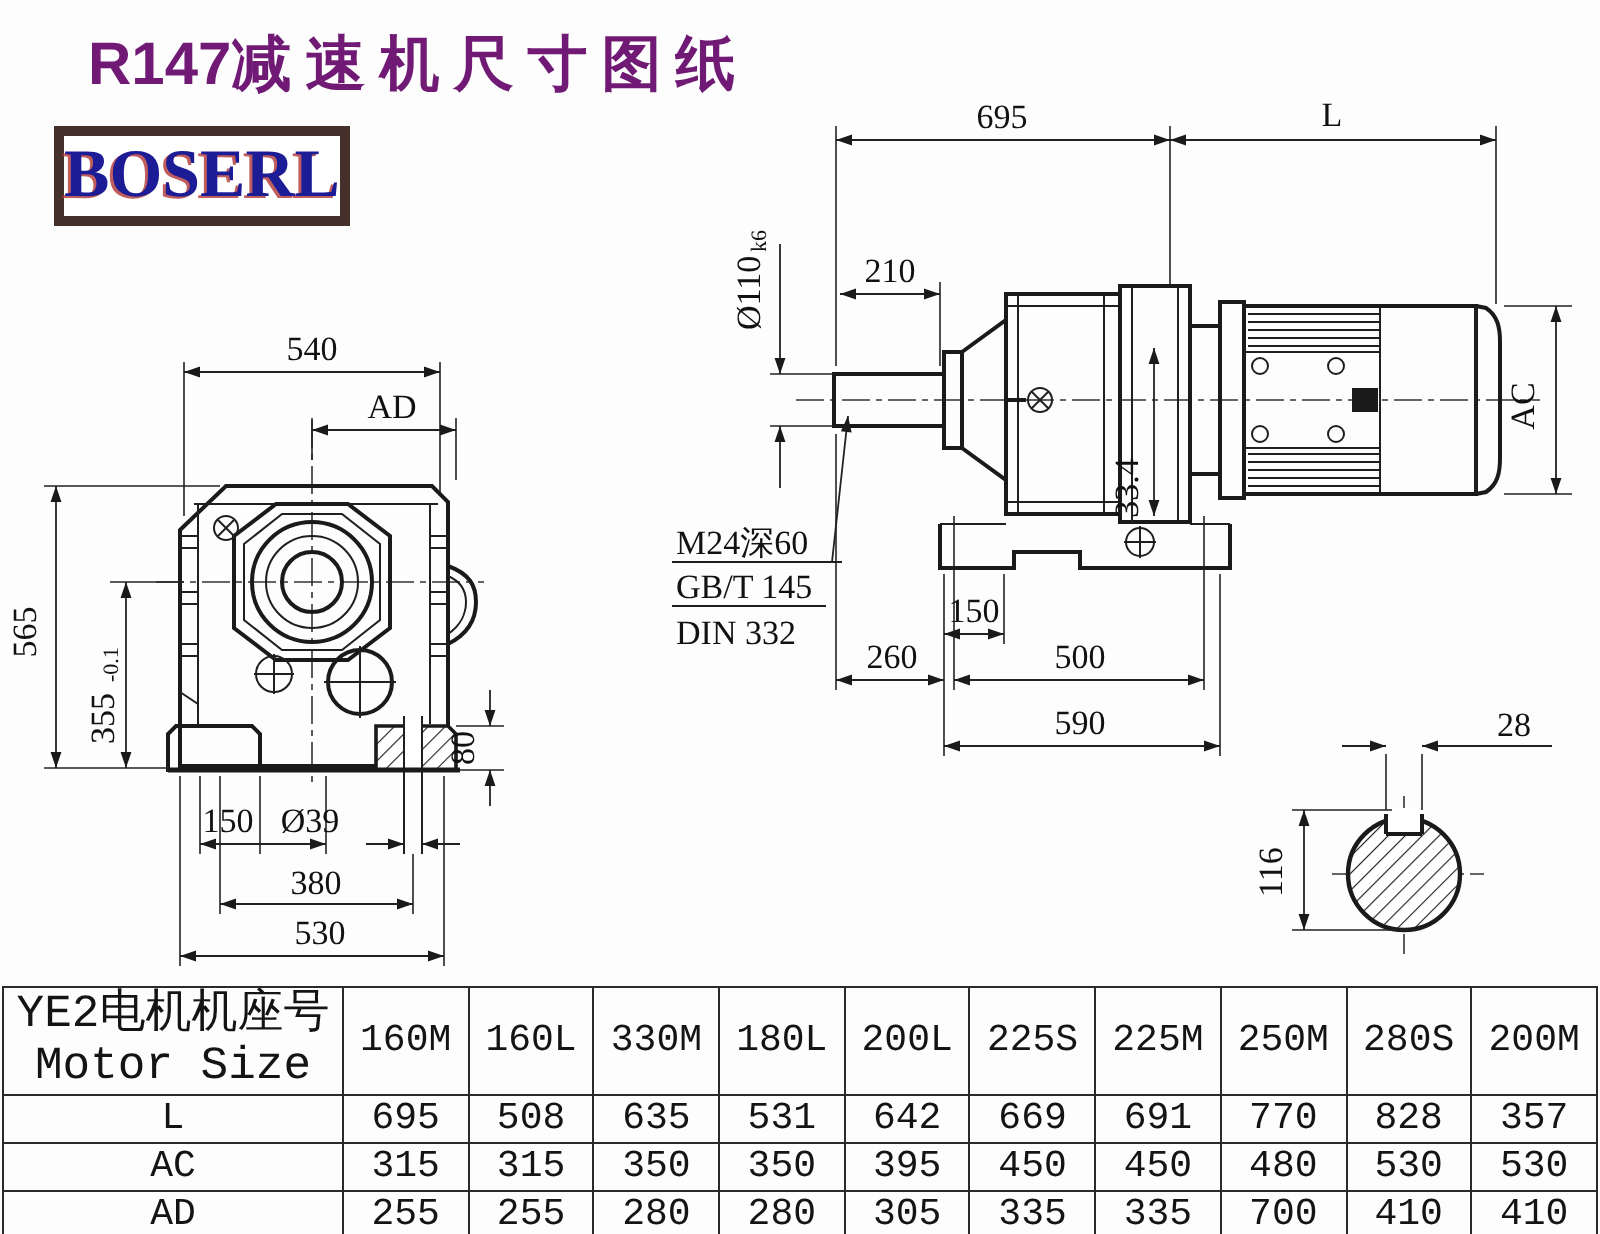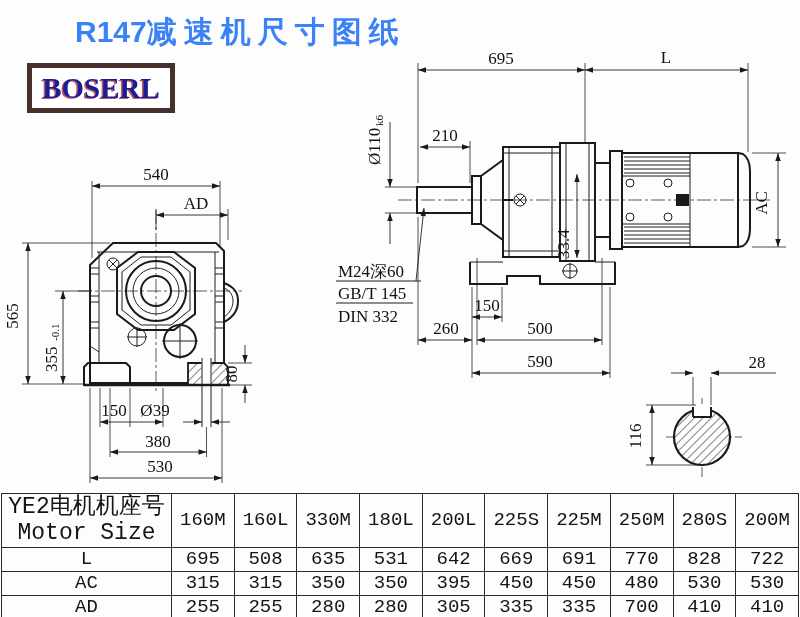--- a/index.html
+++ b/index.html
@@ -1,24 +1,24 @@
 <!DOCTYPE html>
 <html><head>
 <meta charset="utf-8">
 <style>
   html,body{margin:0;padding:0;}
   body{width:800px;height:617px;background:#fdfdfd;position:relative;overflow:hidden;
        font-family:"Liberation Serif",serif;color:#111;}
   #stage{position:absolute;inset:0;}
   .title{position:absolute;left:44px;top:12px;font-family:"Liberation Sans",sans-serif;
-         font-weight:bold;font-size:30px;color:#3b82f6;white-space:nowrap;margin-left:31px;}
+         font-weight:bold;font-size:30px;color:#701a75;white-space:nowrap;}
   .title .cjk{letter-spacing:7px;}
   .logo{position:absolute;left:27px;top:63px;width:138px;height:40px;border:5px solid #46302c;
         background:#fff;display:flex;align-items:center;justify-content:center;}
-  .logo span{font-family:"Liberation Serif",serif;font-weight:bold;font-size:29px;
+  .logo span{font-family:"Liberation Serif",serif;font-weight:bold;font-size:34px;
         color:#1c1c96;text-shadow:-1.5px 1px 0 rgba(176,53,53,.8);line-height:1;}
   svg{position:absolute;left:0;top:0;}
   svg text{font-family:"Liberation Serif",serif;font-size:17px;fill:#111;}
   svg text.small{font-size:11px;}
   .ln  {stroke:#1a1a1a;stroke-width:2;fill:none;}
   .lnb {stroke:#1a1a1a;stroke-width:2.6;fill:none;}
   .th  {stroke:#1f1f1f;stroke-width:1;fill:none;}
   .ext {stroke:#222;stroke-width:0.8;fill:none;}
   .cl  {stroke:#333;stroke-width:0.8;fill:none;stroke-dasharray:14 3 3 3;}
   .dim {stroke:#222;stroke-width:0.9;fill:none;marker-start:url(#as);marker-end:url(#ae);}
@@ -322,21 +322,21 @@
         <th>L</th>
         <td>695</td>
         <td>508</td>
         <td>635</td>
         <td>531</td>
         <td>642</td>
         <td>669</td>
         <td>691</td>
         <td>770</td>
         <td>828</td>
-        <td>722</td>
+        <td>357</td>
       </tr>
       <tr class="drow">
         <th>AC</th>
         <td>315</td>
         <td>315</td>
         <td>350</td>
         <td>350</td>
         <td>395</td>
         <td>450</td>
         <td>450</td>

